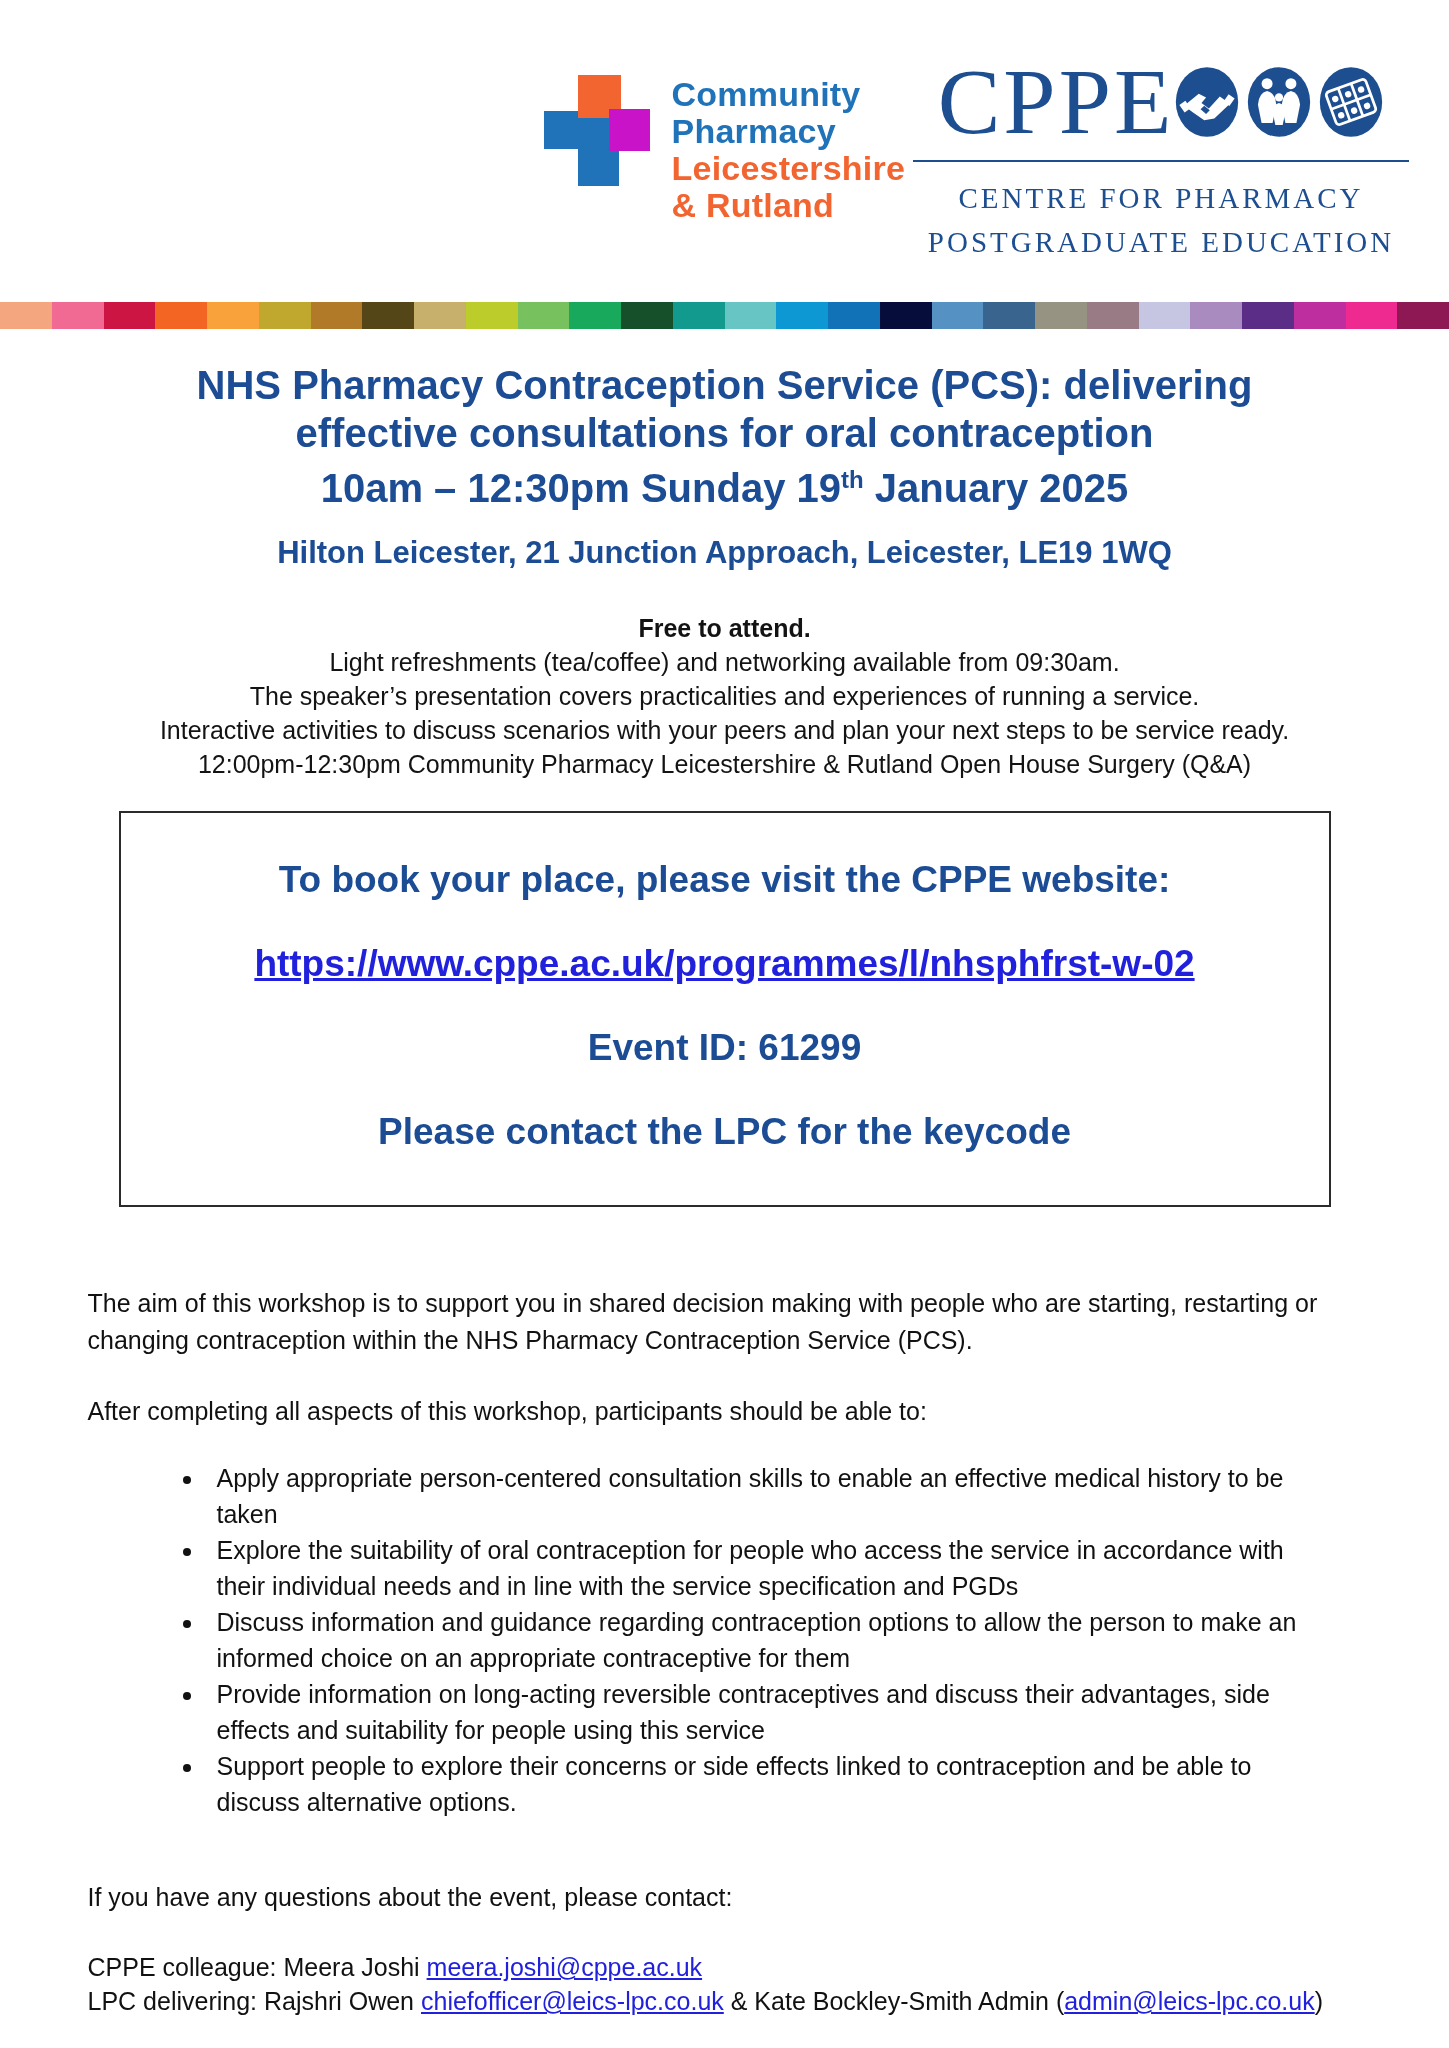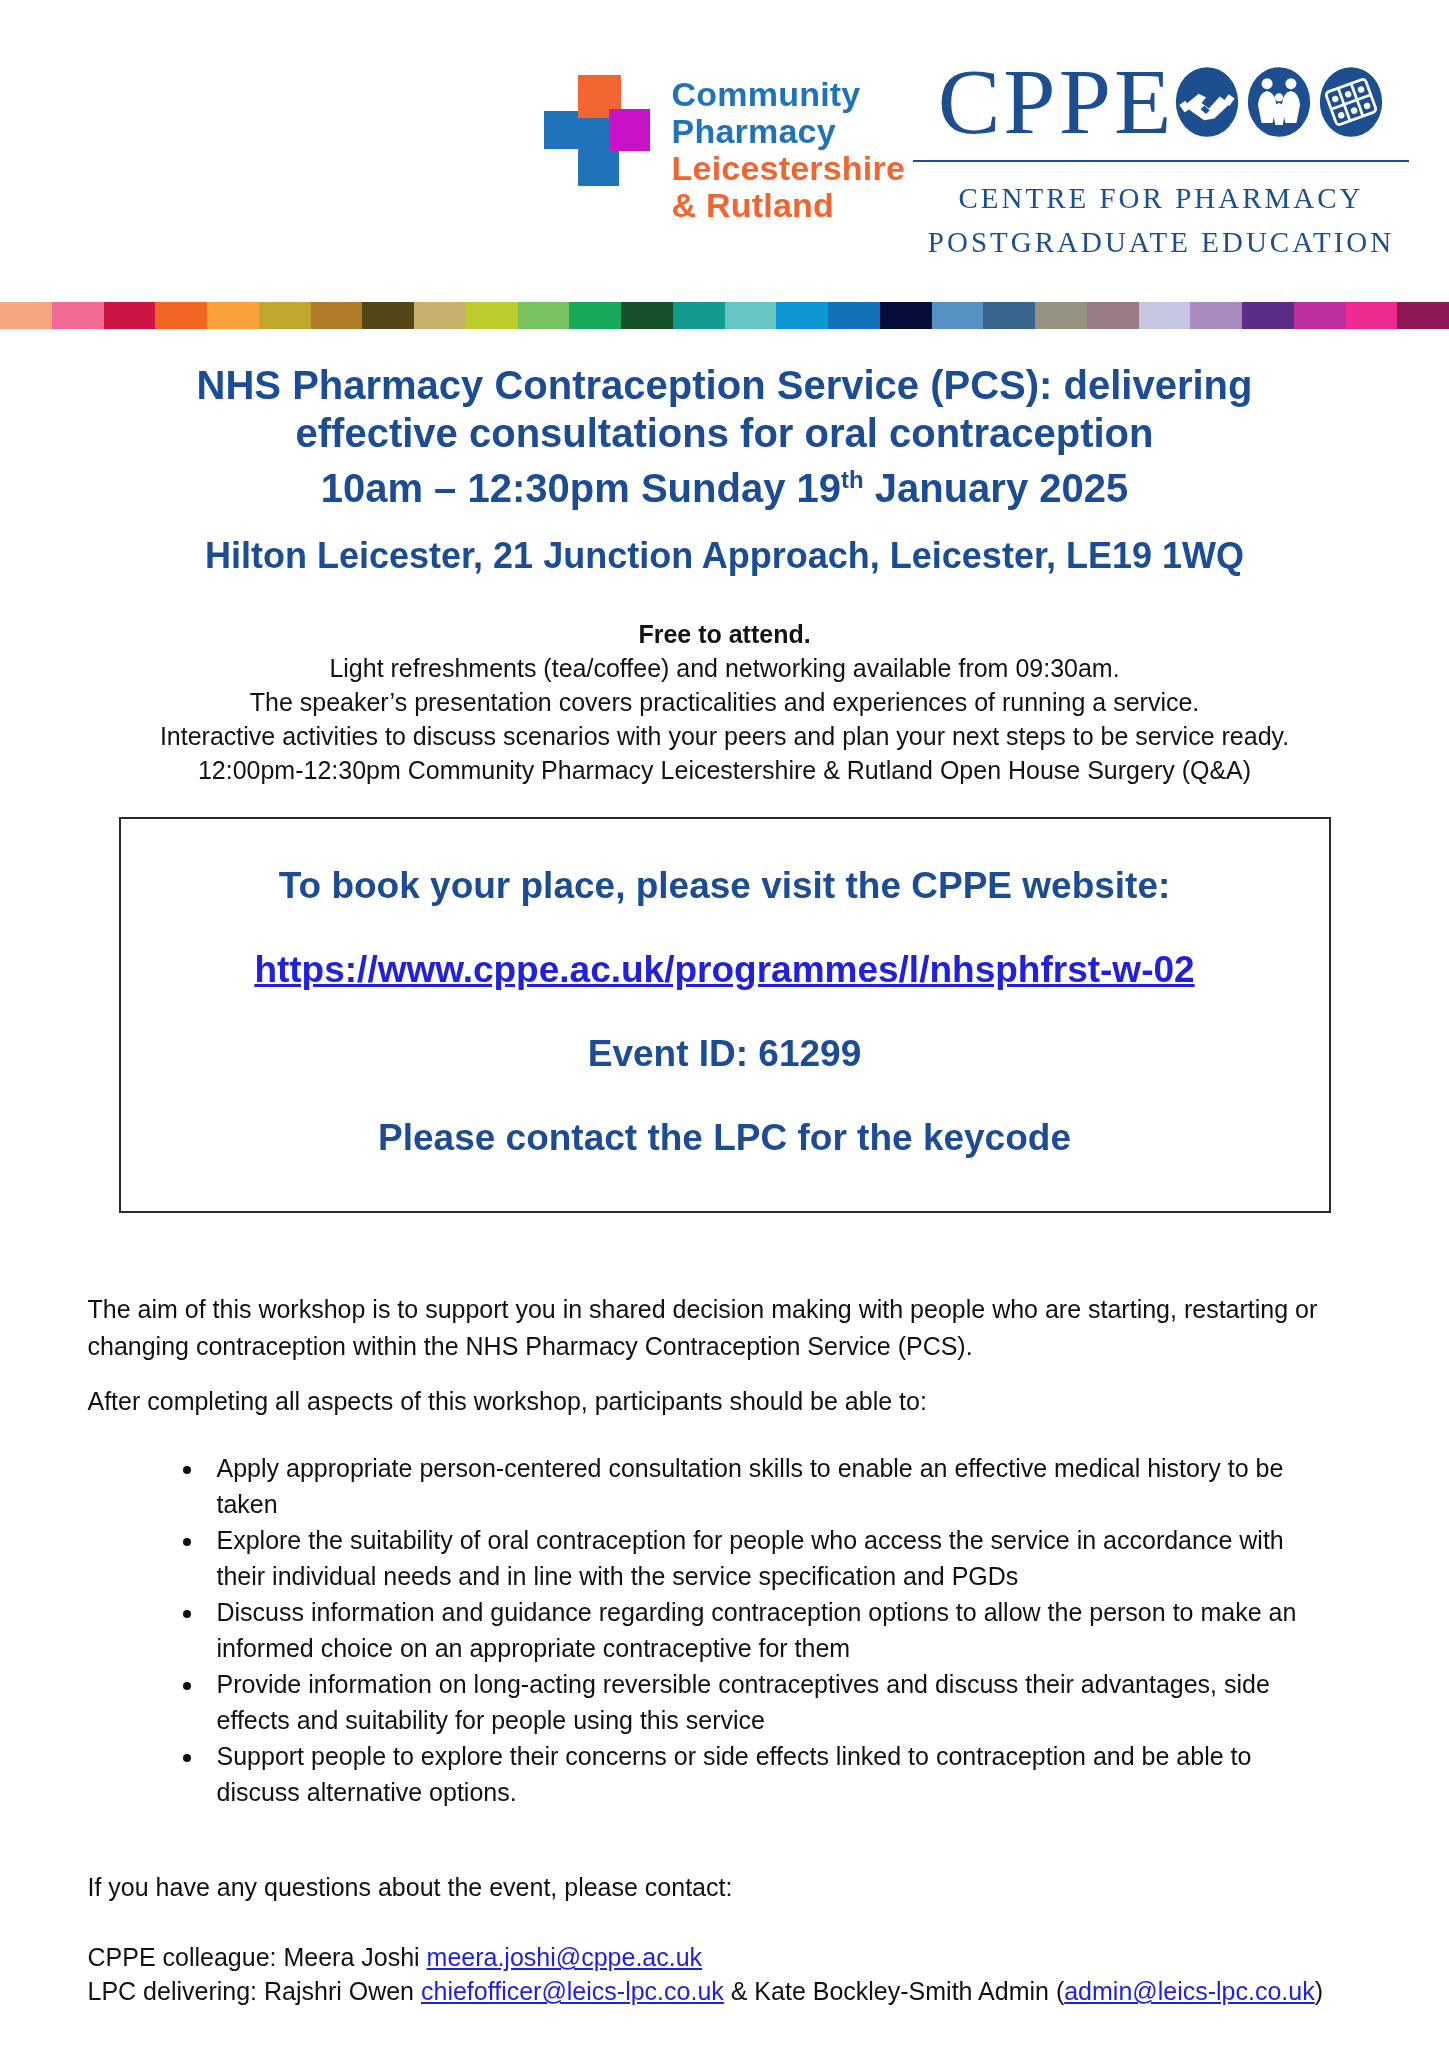--- a/index.html
+++ b/index.html
@@ -34,35 +34,35 @@
   .stripe{ display:flex; width:100%; height:27px; margin-top:38px; }
   .stripe div{ flex:1 1 0; }
 
   
   .content{ width:1330px; margin:0 auto; }
 
   .title{ margin-top:32px; text-align:center; color:#1b4c94; font-weight:bold;
           font-size:40px; line-height:48px; }
   .date-line{ margin-top:9px; text-align:center; color:#1b4c94; font-weight:bold; font-size:40px; }
   .date-line sup{ font-size:24px; }
-  .venue-line{ margin-top:24px; text-align:center; color:#1b4c94; font-weight:bold; font-size:36px; }
+  .venue-line{ margin-top:24px; text-align:center; color:#1b4c94; font-weight:bold; font-size:31px; }
 
   .intro{ margin-top:40px; text-align:center; font-size:25px; line-height:34px; color:#131313; }
   .intro .bold{ font-weight:bold; }
 
   .booking-box{
     width:1212px; margin:30px auto 0 auto; border:2px solid #2b2b2b;
     text-align:center; color:#1b4c94; font-weight:bold; font-size:37px;
     padding:46px 20px 52px 20px;
   }
   .booking-box p + p{ margin-top:42px; }
   .booking-box a{ color:#2121dd; text-decoration:underline; }
 
   .aim{ margin-top:78px; padding:0 22px 0 28px; font-size:25px; line-height:37px; }
-  .after{ margin-top:18px; padding:0 22px 0 28px; font-size:25px; line-height:37px; }
+  .after{ margin-top:34px; padding:0 22px 0 28px; font-size:25px; line-height:37px; }
 
   .objectives{ margin-top:30px; padding-left:145px; padding-right:70px;
                font-size:25px; line-height:36px; list-style:disc outside; }
   .objectives li{ padding-left:12px; }
 
   .contact-intro{ margin-top:60px; padding-left:28px; font-size:25px; line-height:34px; }
   .contact-line { padding:0 40px 0 28px; font-size:25px; line-height:34px; }
   .contact-line.first{ margin-top:36px; }
   .contact-line a{ color:#2121dd; text-decoration:underline; }
 </style>

